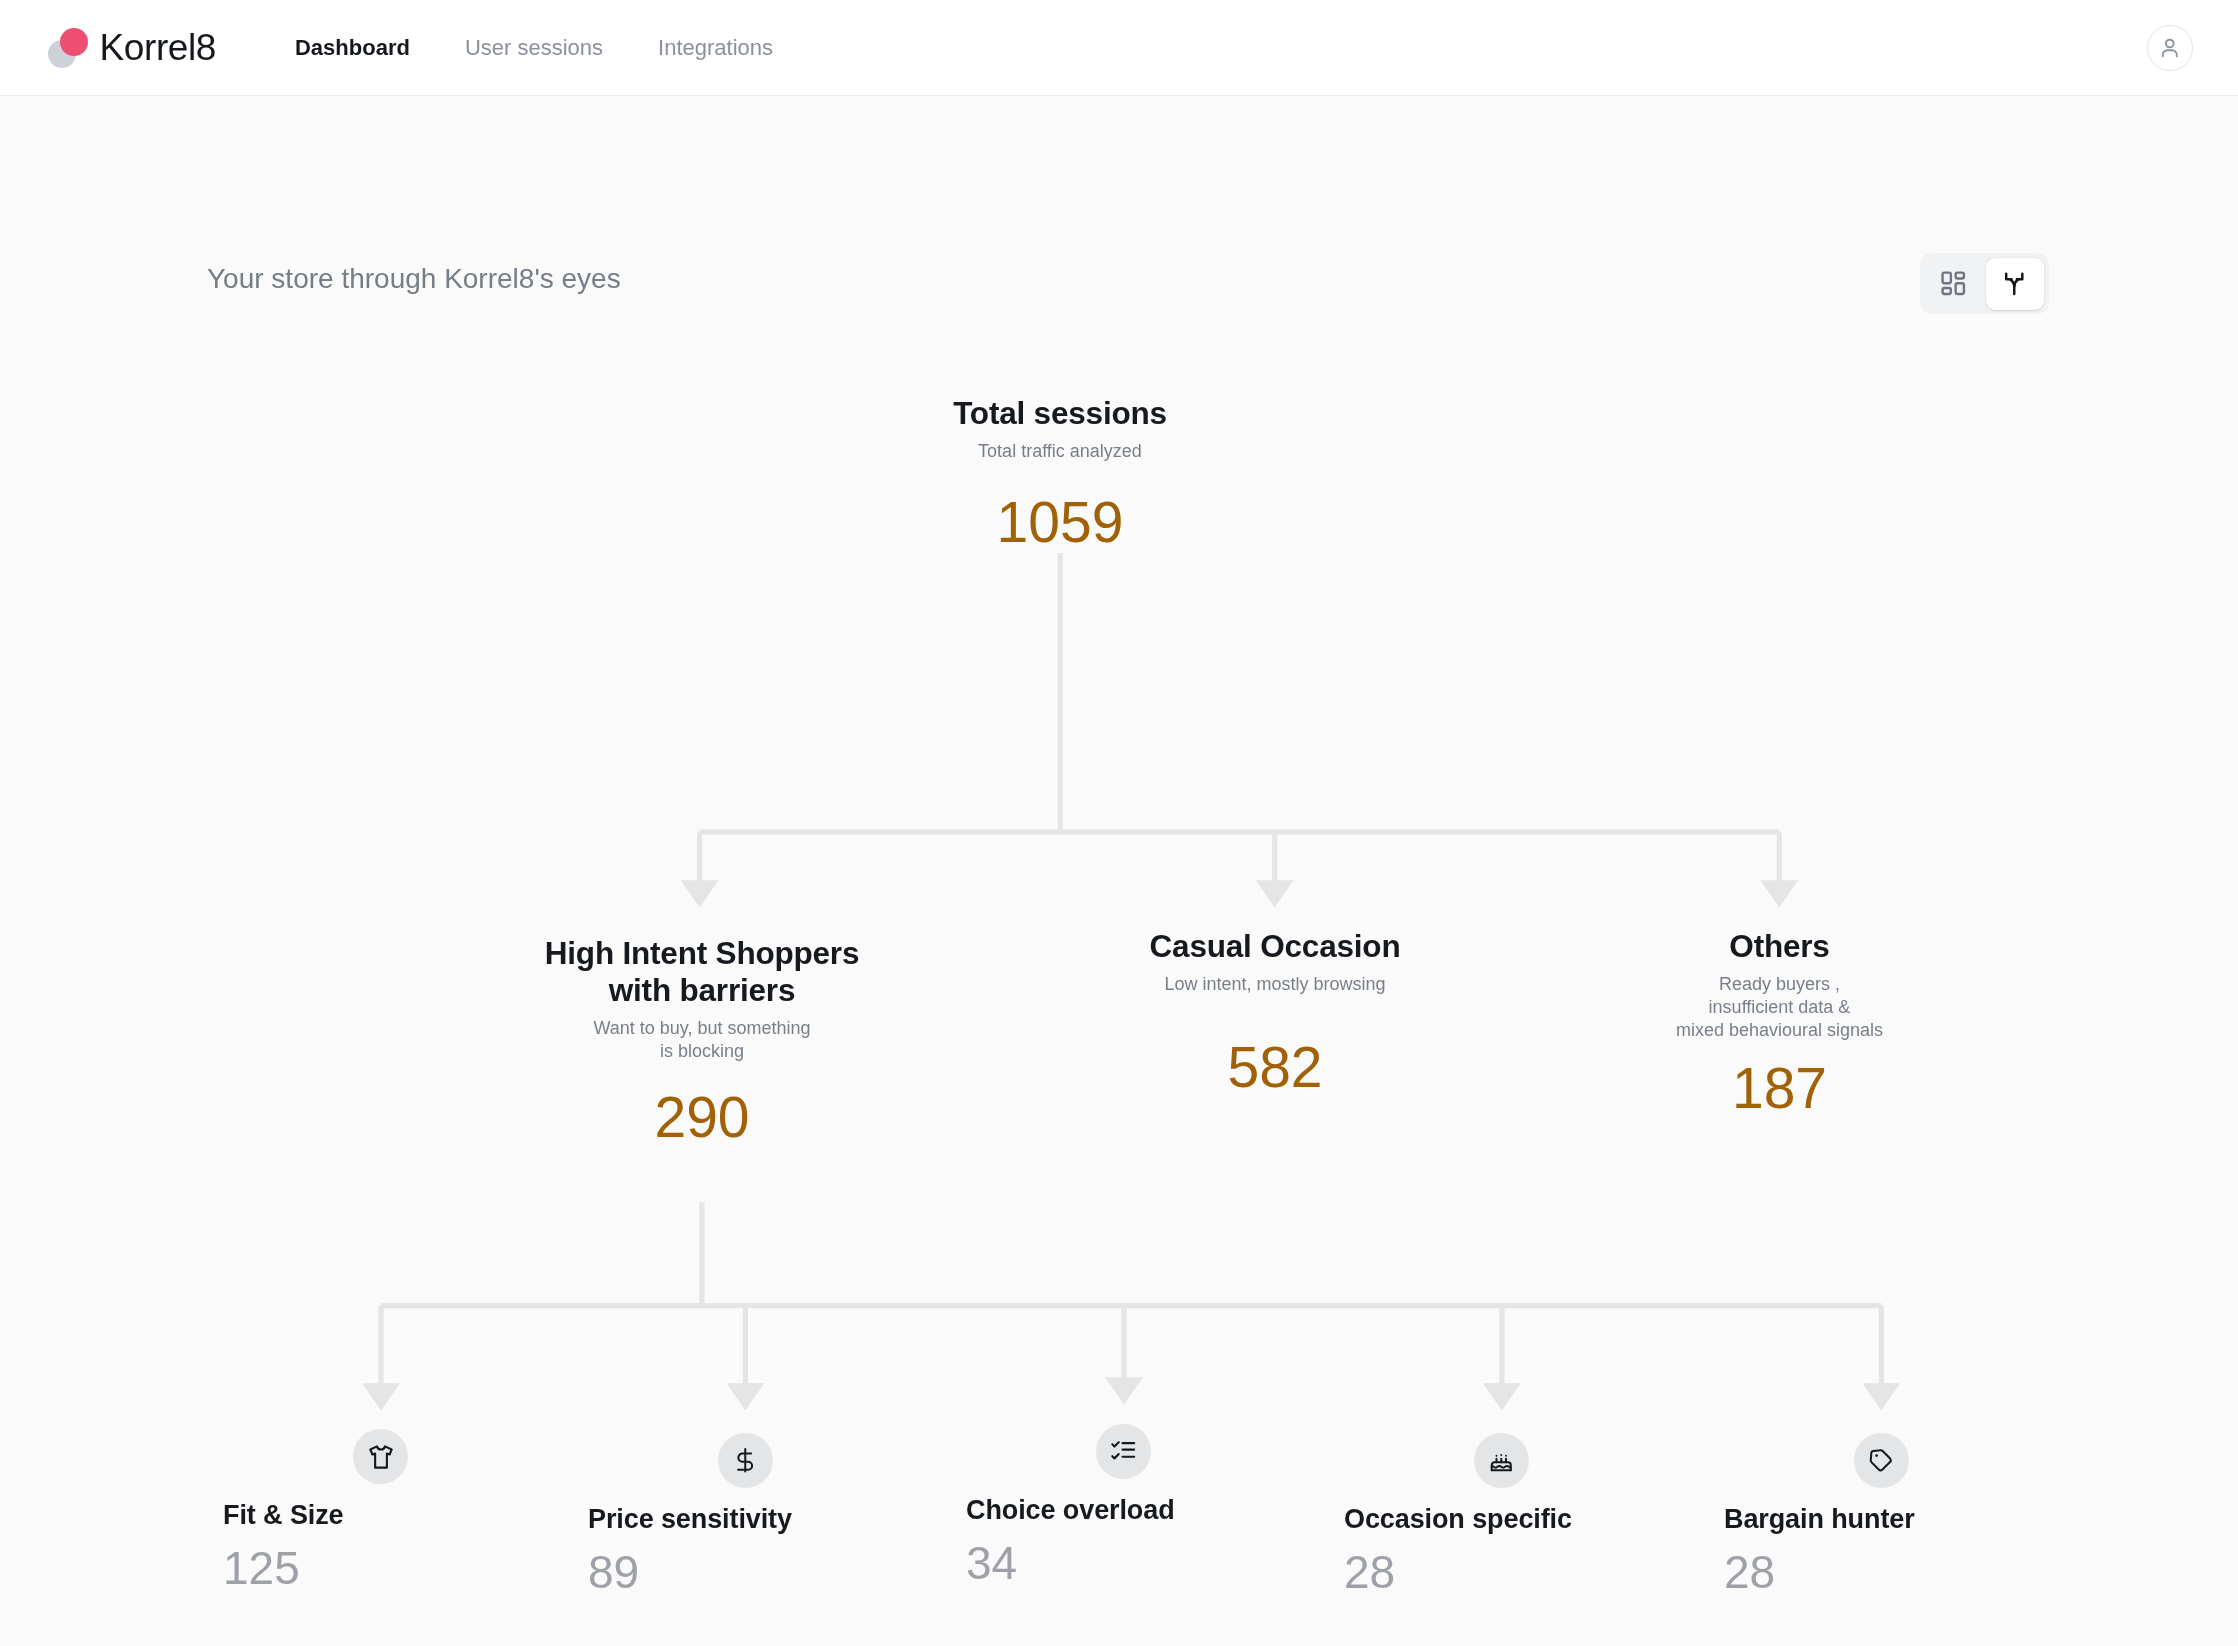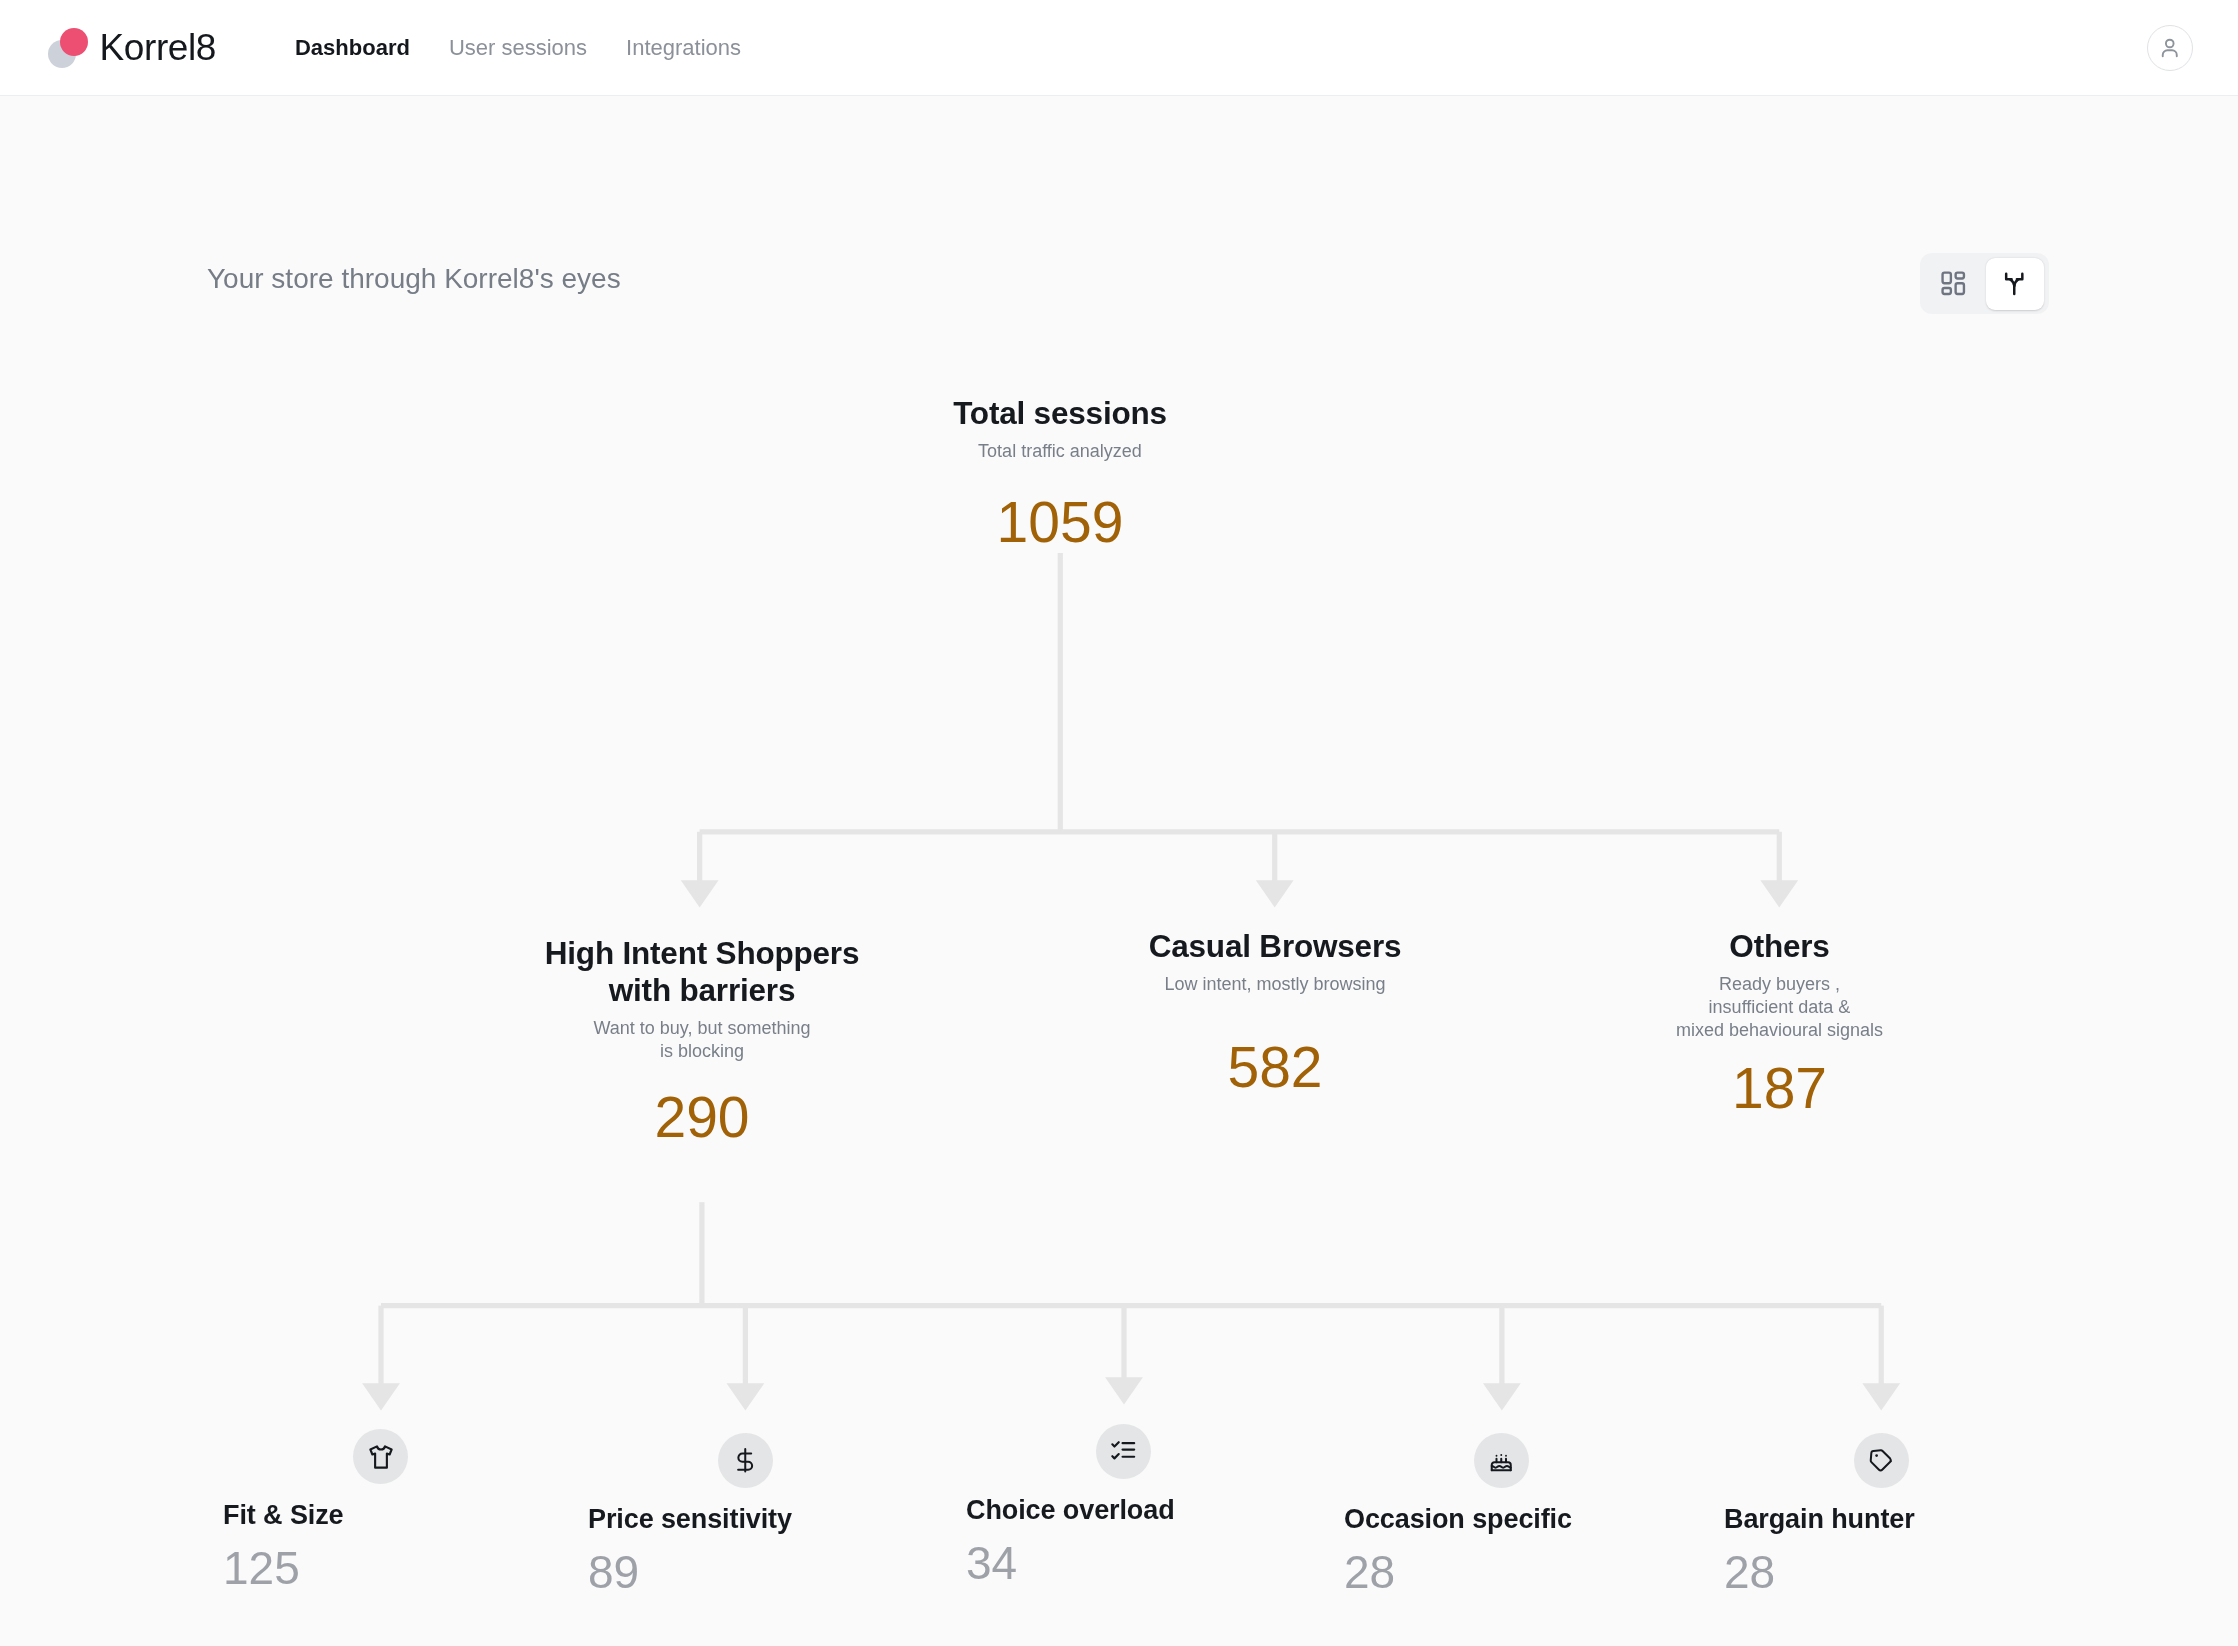--- a/index.html
+++ b/index.html
@@ -57,21 +57,21 @@
     font-size: 37px;
     font-weight: 400;
     letter-spacing: -0.4px;
     color: #15181d;
     line-height: 1;
   }
 
   .nav {
     display: flex;
     align-items: center;
-    gap: 39px;
+    gap: 55px;
     margin-left: 79px;
   }
   .nav-link {
     font-size: 22px;
     line-height: 1;
     color: #8b9099;
     cursor: pointer;
     white-space: nowrap;
   }
   .nav-link.active {
@@ -301,21 +301,21 @@
 
   <div class="node" style="left:462px; top:742px; width:480px;">
     <div class="node-title">High Intent Shoppers
 with barriers</div>
     <div class="node-sub">Want to buy, but something
 is blocking</div>
     <div class="node-value" style="margin-top:26px;">290</div>
   </div>
 
   <div class="node" style="left:1065px; top:735px; width:420px;">
-    <div class="node-title">Casual Browsers</div>
+    <div class="node-title">Casual Occasion</div>
     <div class="node-sub">Low intent, mostly browsing</div>
     <div class="node-value" style="margin-top:43px;">582</div>
   </div>
 
   <div class="node" style="left:1577px; top:735px; width:405px;">
     <div class="node-title">Others</div>
     <div class="node-sub">Ready buyers ,
 insufficient data &amp;
 mixed behavioural signals</div>
     <div class="node-value" style="margin-top:18px;">187</div>

